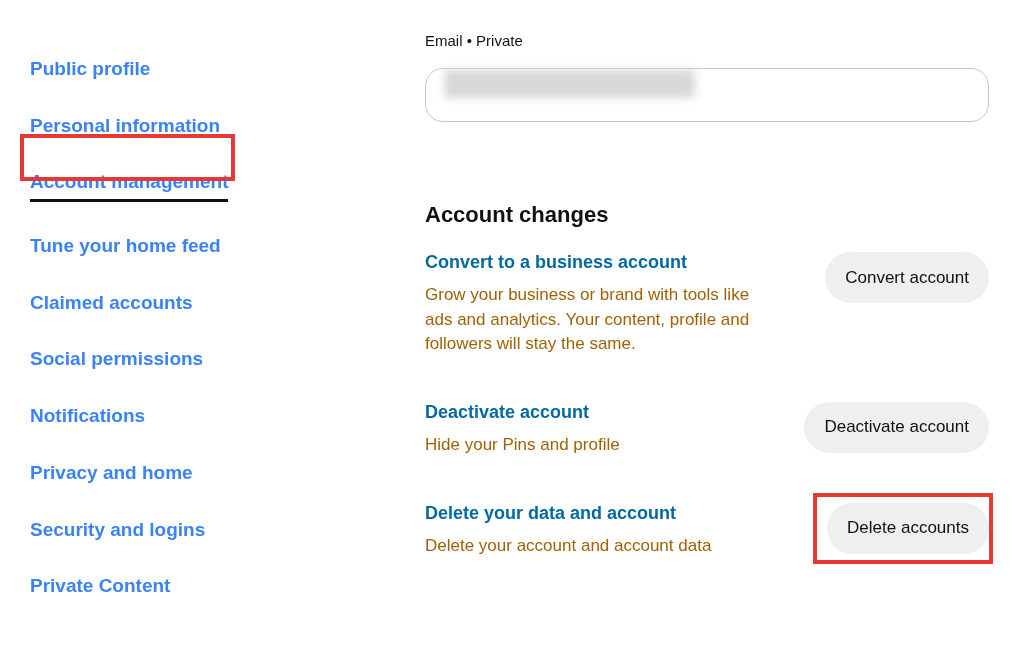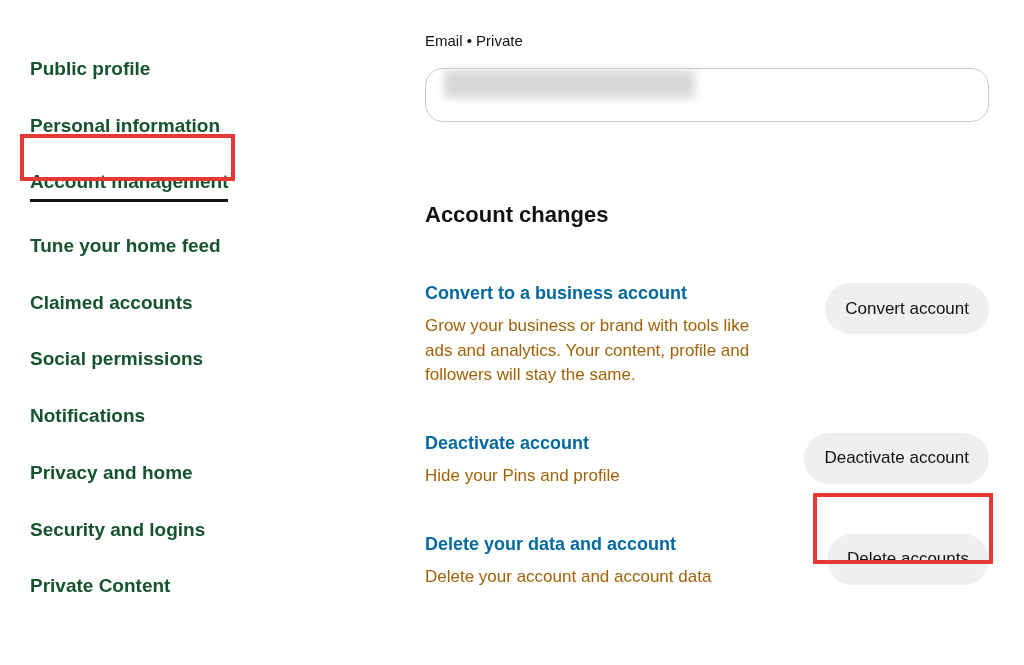--- a/index.html
+++ b/index.html
@@ -20,21 +20,21 @@
       height: 100%;
     }
     .sidebar {
       width: 260px;
       padding: 45px 0 0 30px;
     }
     .sidebar-item {
       display: block;
       font-size: 19px;
       font-weight: 600;
-      color: #14532d;
+      color: #3b82f6;
       padding: 12px 0;
       margin-bottom: 8px;
       cursor: pointer;
       line-height: 1.3;
       width: fit-content;
     }
     .sidebar-item.active {
       position: relative;
     }
     .sidebar-item.active::after {
@@ -96,21 +96,21 @@
         #e6e6e6 4px, #e6e6e6 8px
       );
       filter: blur(4px);
       border-radius: 3px;
       pointer-events: none;
     }
     .section-title {
       font-size: 22px;
       font-weight: 700;
       margin-top: 80px;
-      margin-bottom: 55px;
+      margin-bottom: 24px;
       color: #111111;
     }
     .change-row {
       display: flex;
       align-items: flex-start;
       justify-content: space-between;
       margin-bottom: 45px;
       gap: 20px;
     }
     .change-text {

